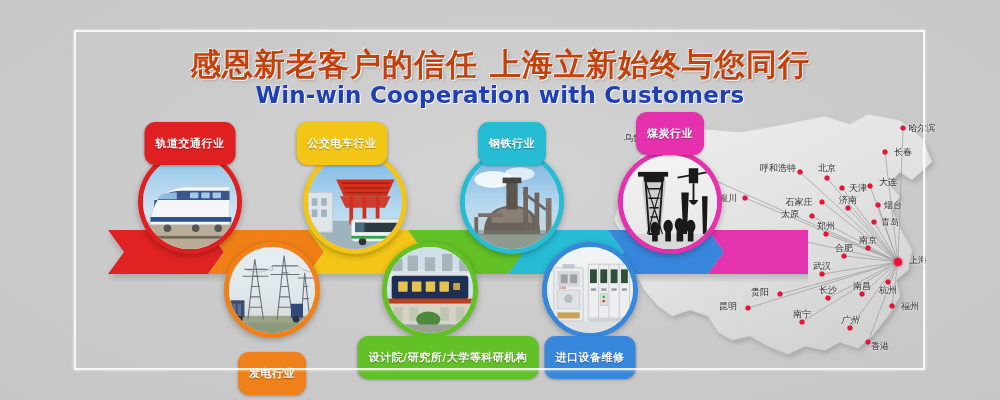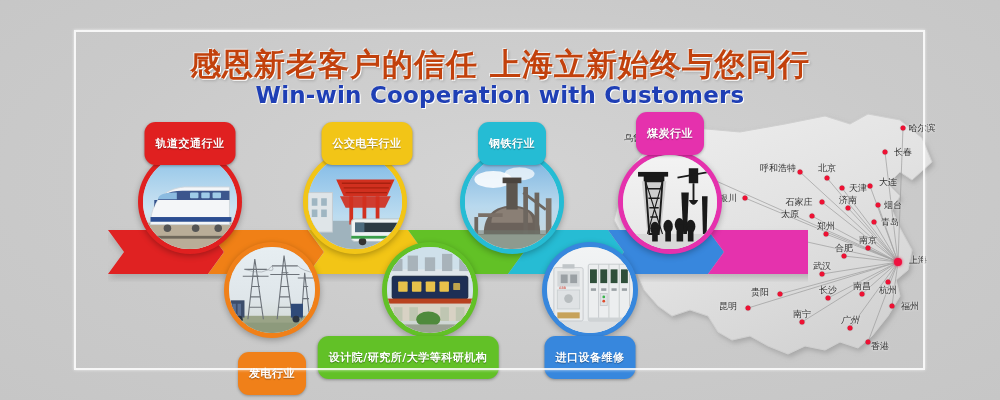--- a/index.html
+++ b/index.html
@@ -384,22 +384,22 @@
         <rect x="62" y="54" width="8" height="14" fill="#dfe3e5" stroke="#c6cacc"></rect>
         <circle cx="66" cy="58" r="1.6" fill="#3ab54a"></circle>
             <circle cx="66" cy="63" r="1.6" fill="#e04b2a"></circle>
         <rect x="48" y="82" width="48" height="4" fill="#cfd3d5"></rect>
       </svg>
         </div>
       </div>
     </div>
   <div id="pills">
       <div class="pill" style="left: 190px; top: 122px; background: rgb(224, 32, 32);">轨道交通行业</div>
-      <div class="pill" style="left: 367px; top: 122px; background: rgb(242, 197, 23); font-family: Liberation Mono, monospace;">公交电车行业</div>
+      <div class="pill" style="left: 342px; top: 122px; background: rgb(242, 197, 23); font-family: Liberation Mono, monospace;">公交电车行业</div>
       <div class="pill" style="left: 512px; top: 122px; background: rgb(37, 188, 212);">钢铁行业</div>
       <div class="pill" style="left: 670px; top: 112px; background: rgb(229, 49, 173);">煤炭行业</div>
       <div class="pill" style="left: 272px; top: 352px; background: rgb(240, 128, 25);">发电行业</div>
-      <div class="pill" style="left: 408px; top: 336px; background: rgb(98, 193, 39);">设计院/研究所/大学等科研机构</div>
+      <div class="pill" style="left: 448px; top: 336px; background: rgb(98, 193, 39);">设计院/研究所/大学等科研机构</div>
       <div class="pill" style="left: 590px; top: 336px; background: rgb(55, 135, 221);">进口设备维修</div>
     </div>
 
   <div id="frame"></div>
 </div>
 
 </body></html>

